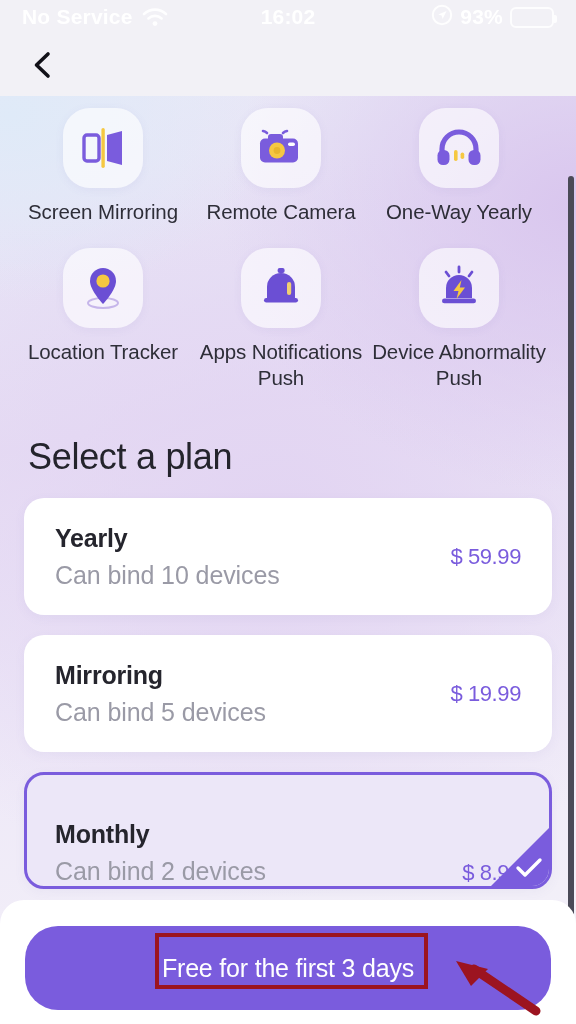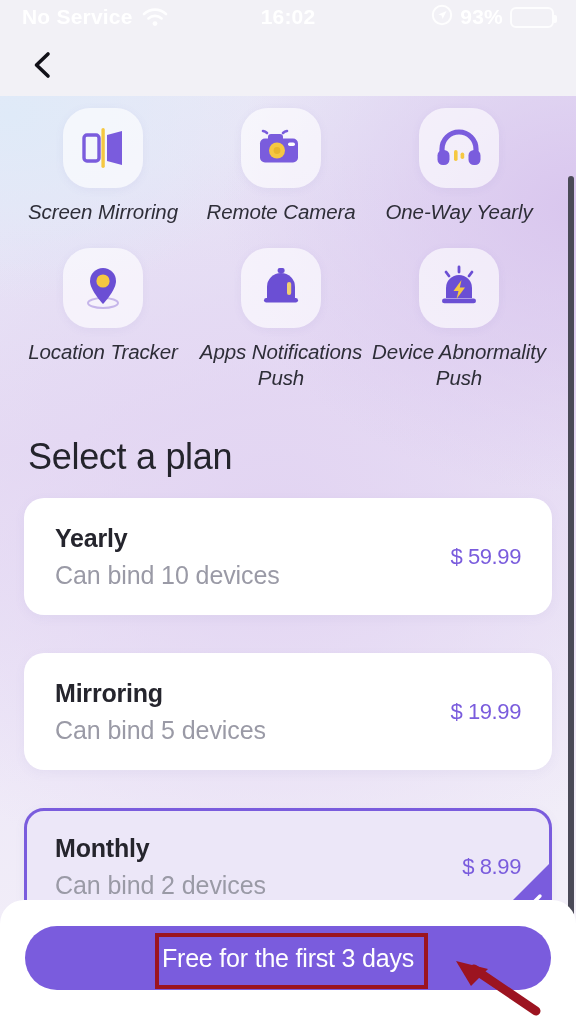--- a/index.html
+++ b/index.html
@@ -74,21 +74,20 @@
       linear-gradient(168deg, #e9e9f7 0%, #e6dcf4 34%, #efeaf8 66%, #f4f2f8 100%);
   }
 
   
   .feature-grid {
     position:absolute; top:12px; left:0; right:14px;
     display:grid;
     grid-template-columns:repeat(3, 1fr);
     row-gap:22px;
     padding:0 14px;
-    font-style:italic;
   }
   .feature {
     display:flex; flex-direction:column; align-items:center;
     cursor:pointer;
   }
   .feature-icon {
     width:80px; height:80px;
     border-radius:27px;
     background:rgba(255,255,255,.62);
     display:flex; align-items:center; justify-content:center;
@@ -121,37 +120,38 @@
     width:95px; height:11px;
     background:#b0a0e8;
     border-radius:2px;
     z-index:-1;
   }
 
   
   .plan-list {
     position:absolute; top:402px; left:0; right:0;
     padding:0 24px;
-    display:flex; flex-direction:column; gap:38px;
+    display:flex; flex-direction:column; gap:20px;
   }
   .plan-card {
     position:relative;
     height:117px;
     border-radius:20px;
     background:#ffffff;
     display:flex; align-items:center;
     padding:0 28px;
     box-shadow:0 3px 12px rgba(110,95,170,.06);
     cursor:pointer;
     overflow:hidden;
     border:3px solid transparent;
   }
   .plan-card.selected {
     background:#ece7f8;
     border:3px solid #7a5cdd;
+    align-items:flex-end;
   }
   .plan-info { display:flex; flex-direction:column; gap:8px; }
   .plan-name {
     font-size:25px;
     font-weight:700;
     color:#25252d;
     letter-spacing:-.2px;
   }
   .plan-sub {
     font-size:25px;
@@ -186,21 +186,21 @@
   .bottom-panel {
     position:absolute; left:0; right:0; bottom:0;
     height:124px;
     background:#ffffff;
     border-radius:24px 24px 0 0;
     z-index:30;
   }
   .cta-button {
     position:absolute;
     left:25px; right:25px; top:26px;
-    height:64px;
+    height:84px;
     border-radius:33px;
     background:#7a5cdd;
     color:#ffffff;
     font-size:25px;
     display:flex; align-items:center; justify-content:center;
     cursor:pointer;
     border:none;
     font-family:"Liberation Sans", sans-serif;
     letter-spacing:-.2px;
   }

